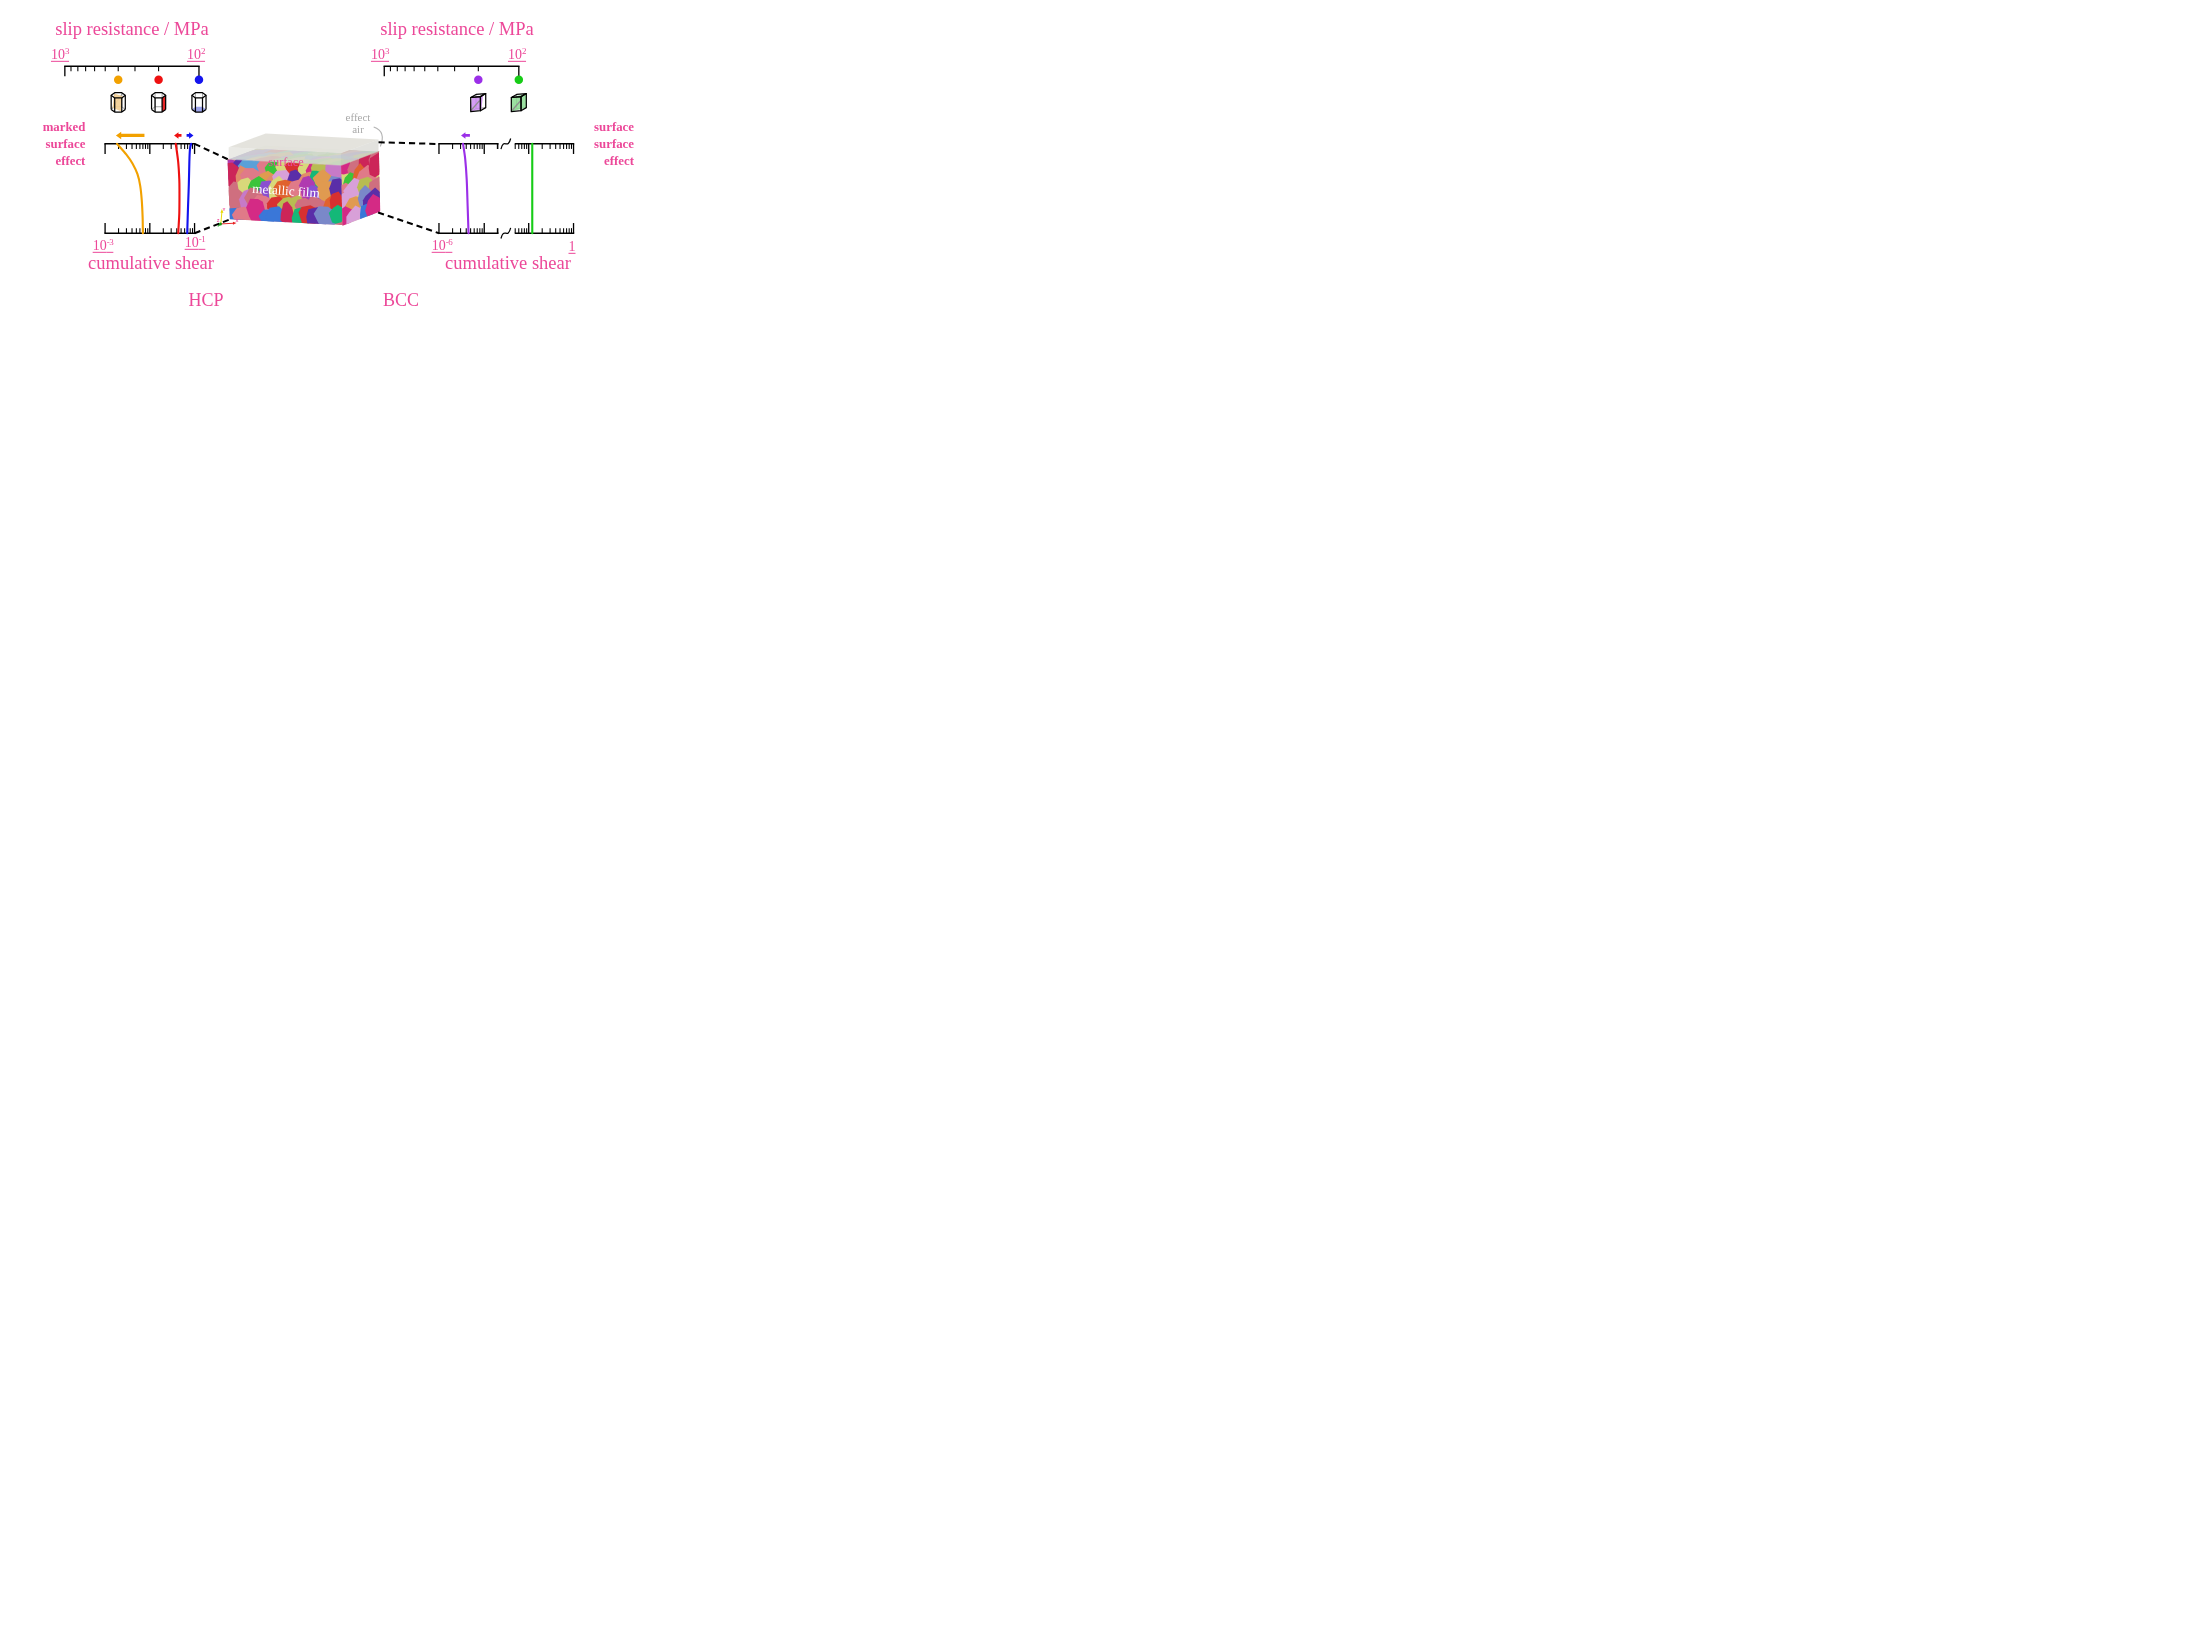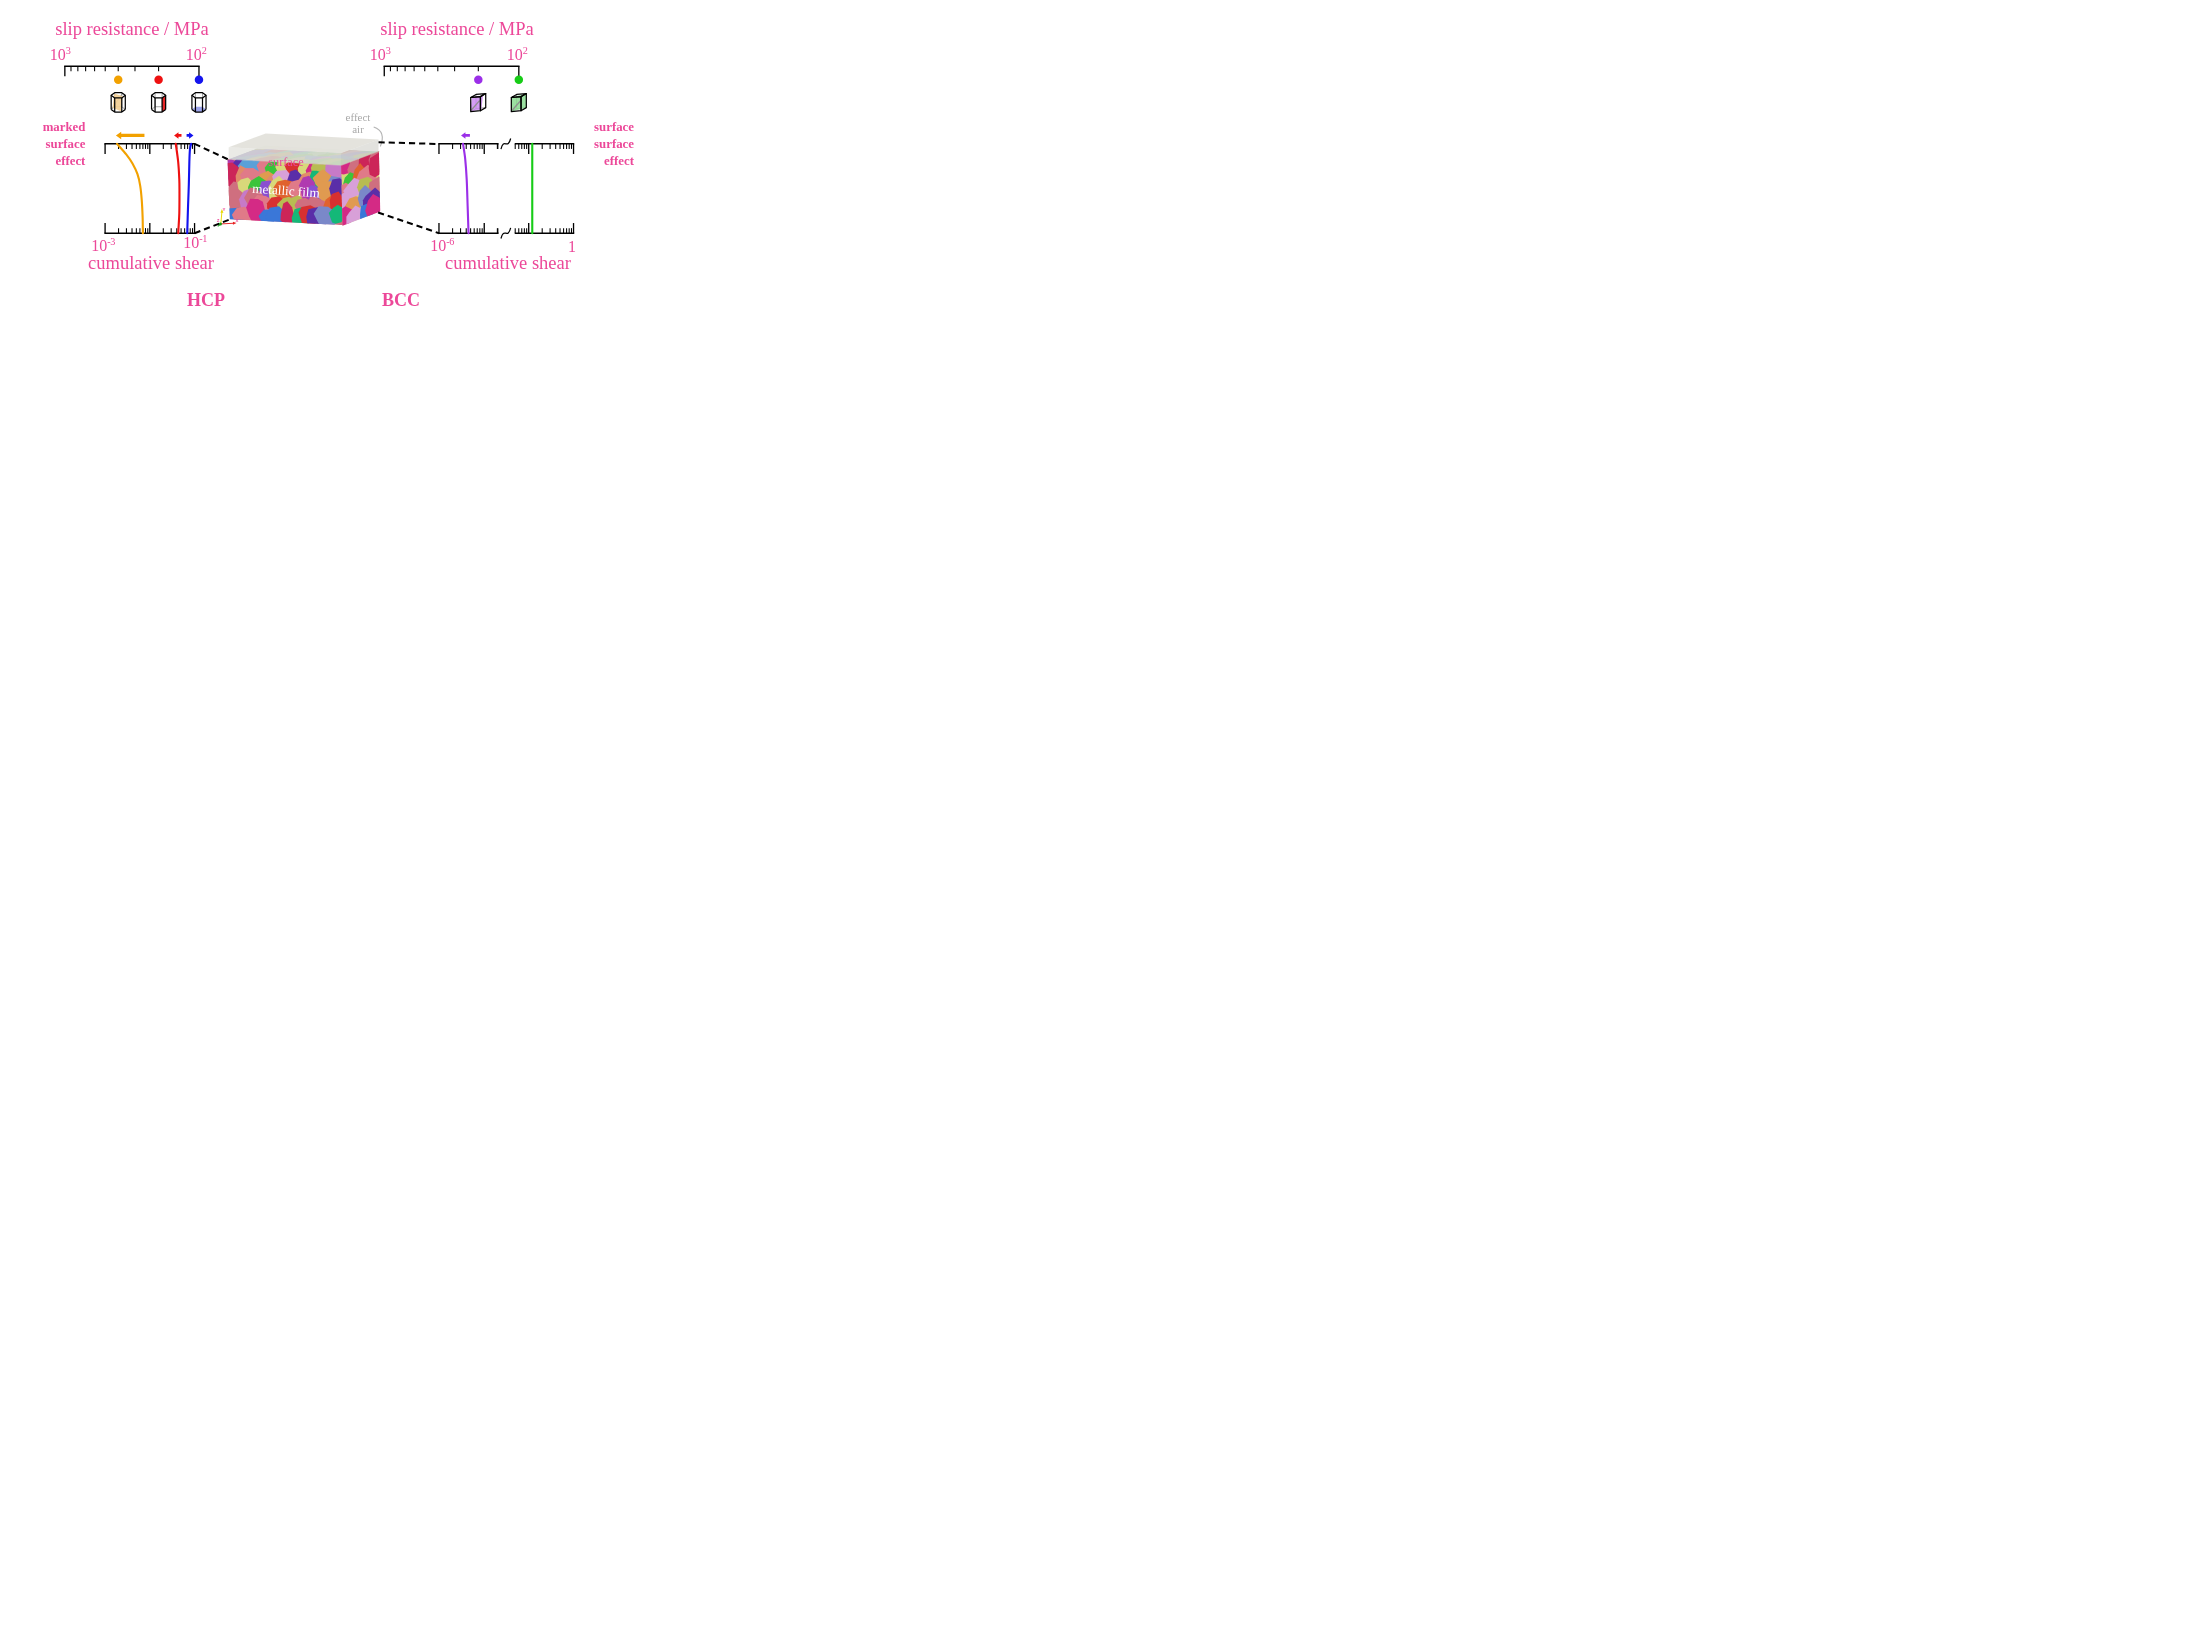--- a/index.html
+++ b/index.html
@@ -2,25 +2,25 @@
 <html style="font-size:7px"><head>
 <meta charset="utf-8">
 <style>
   html,body{margin:0;padding:0;background:#fff;}
   .fig{position:relative;width:660px;height:330px;background:#fff;overflow:hidden;
        font-family:"Liberation Serif","DejaVu Serif",serif;}
   svg{position:absolute;left:0;top:0;}
   .lbl{position:absolute;transform:translate(-50%,-50%);white-space:nowrap;color:#ec4899;
        text-align:center;line-height:1.05;}
   .t42{font-size:18.5px;}
-  .n34{font-size:16px;}
+  .n34{font-size:14px;text-decoration:underline;}
   .n34 sup,.t42 sup{font-size:64%;vertical-align:super;letter-spacing:-0.4px;}
   .eff{font-size:12.8px;font-weight:bold;line-height:17px;text-align:right;}
   .xt{font-size:18.5px;text-align:right;}
-  .cl{font-size:18px;font-weight:bold;}
+  .cl{font-size:18px;font-weight:normal;}
   .air{font-size:11px;color:#a9a9a9;line-height:12px;}
   .surf{font-size:12.3px;}
   .film{font-size:13.2px;color:#fff;transform:translate(-50%,-50%) rotate(4deg);}
   .axl{font-family:"Liberation Sans",sans-serif;font-size:4.4px;font-weight:bold;transform:translate(-50%,-50%);}
   .lbl div{display:block;}
 </style>
 </head>
 <body>
 
 <div class="fig">

